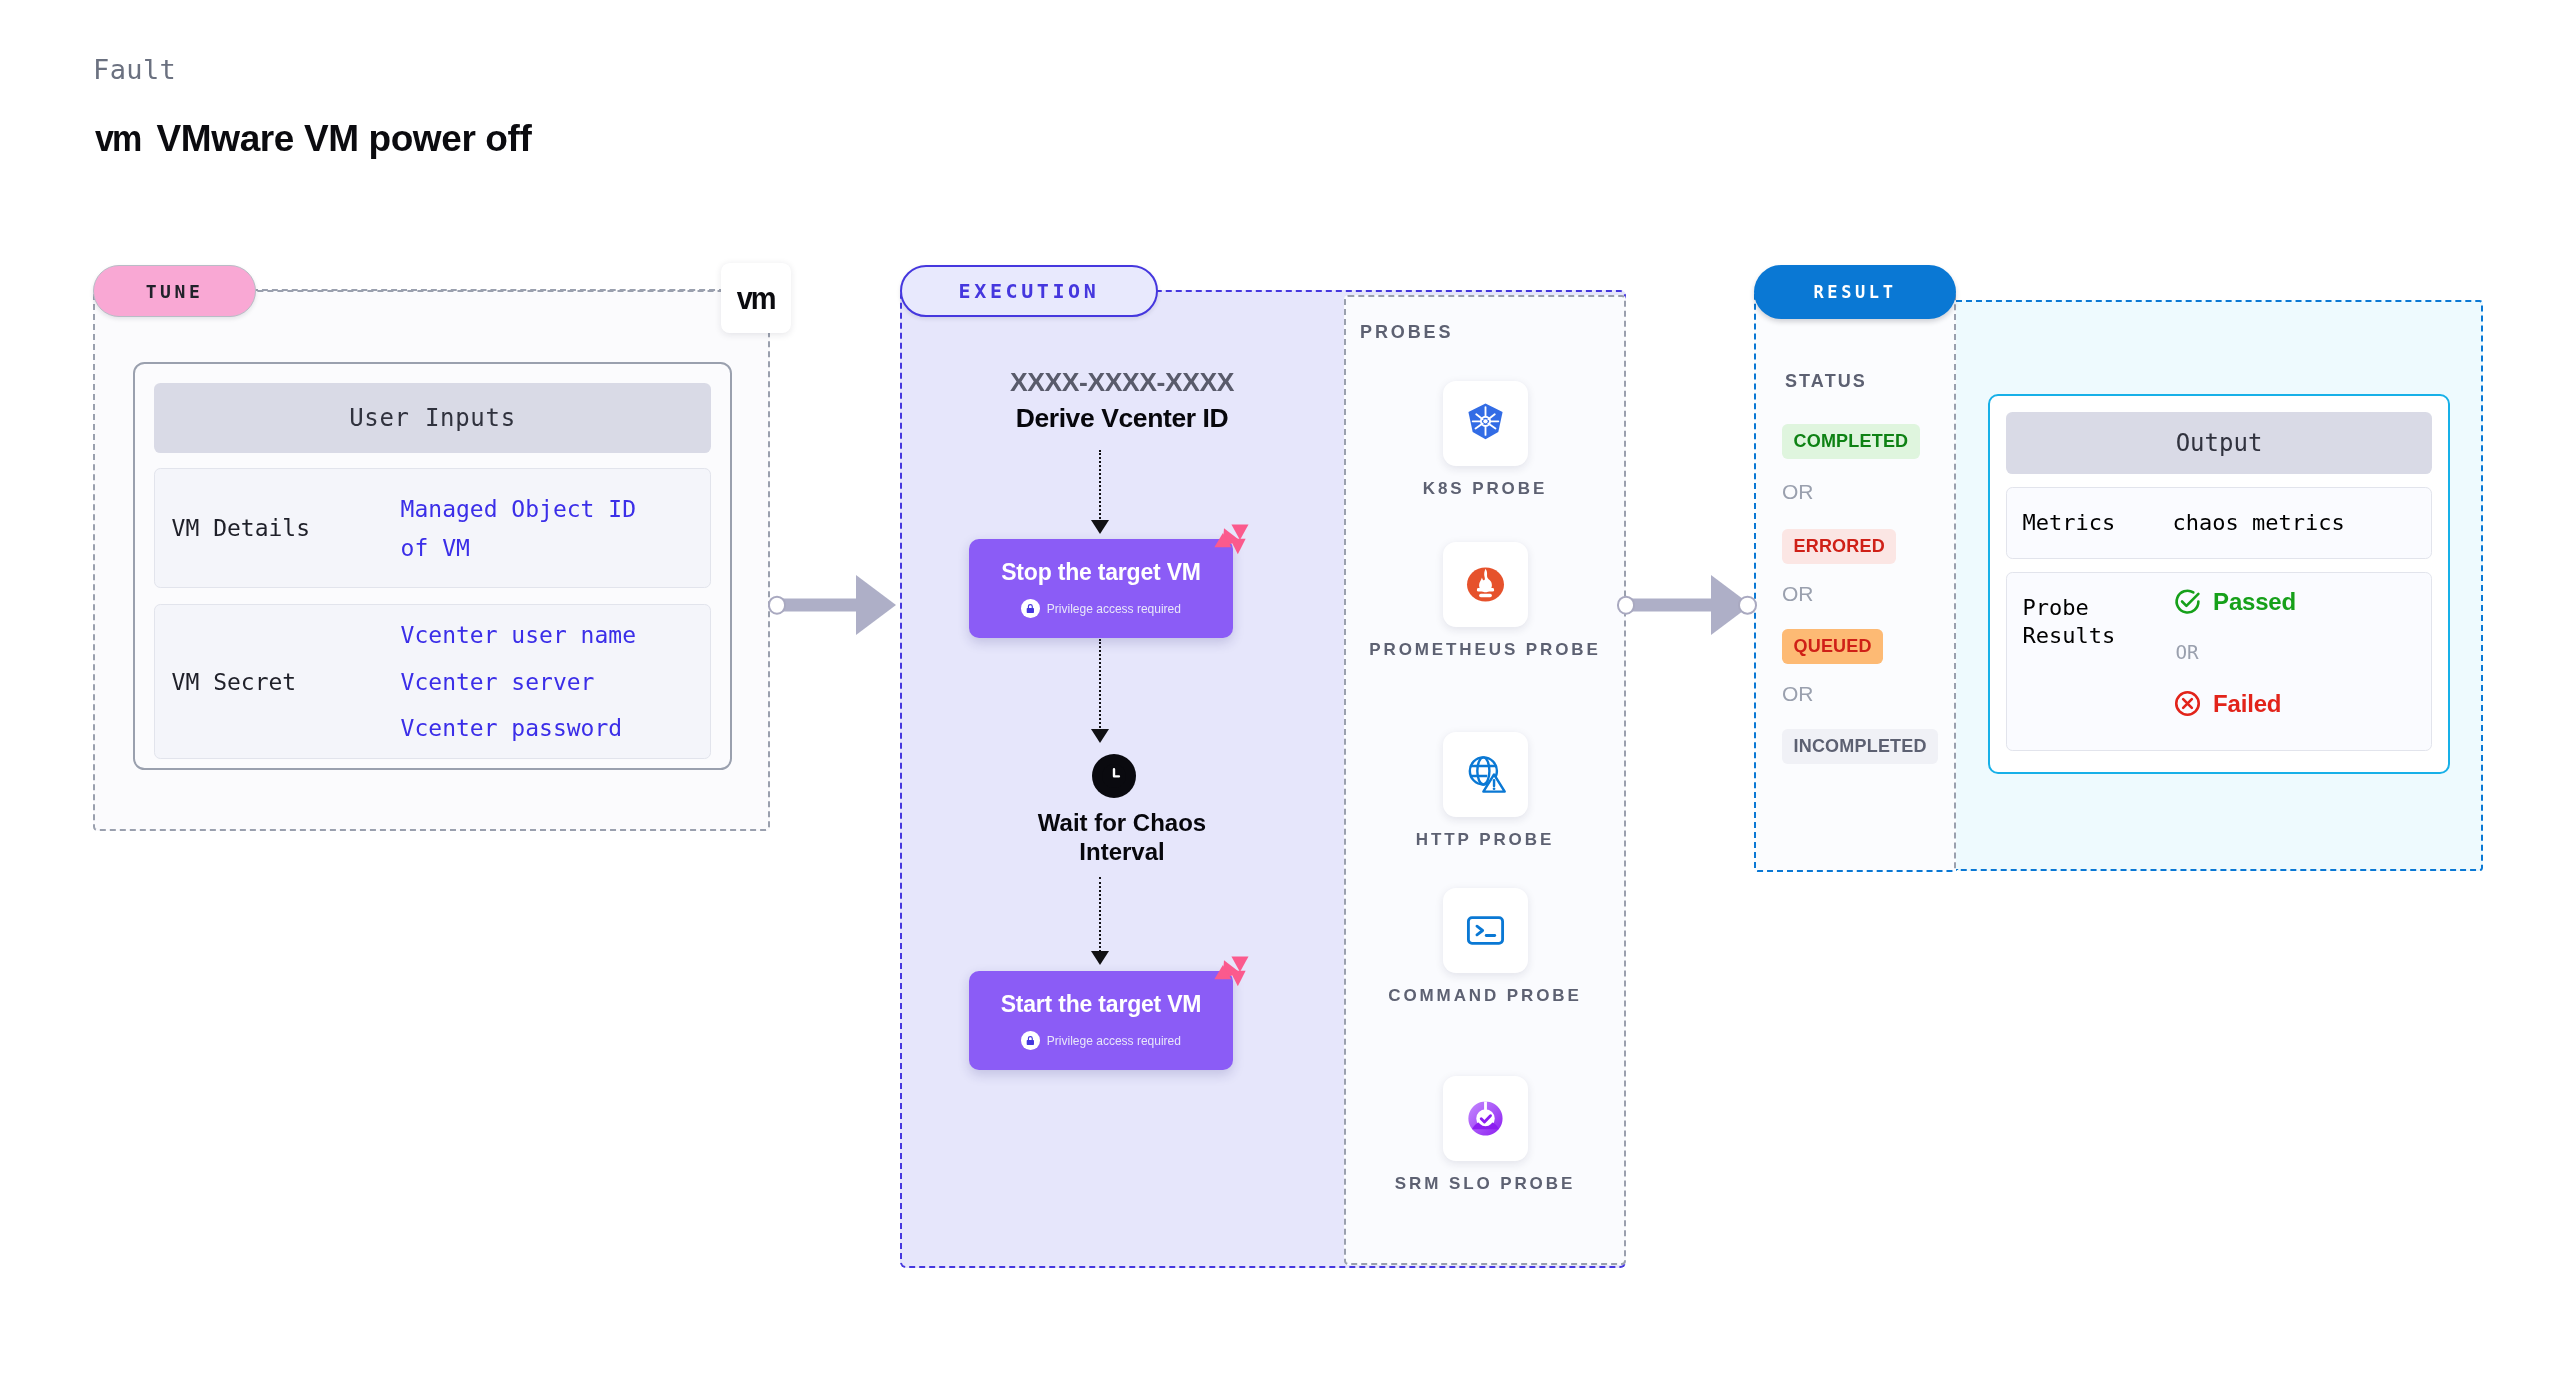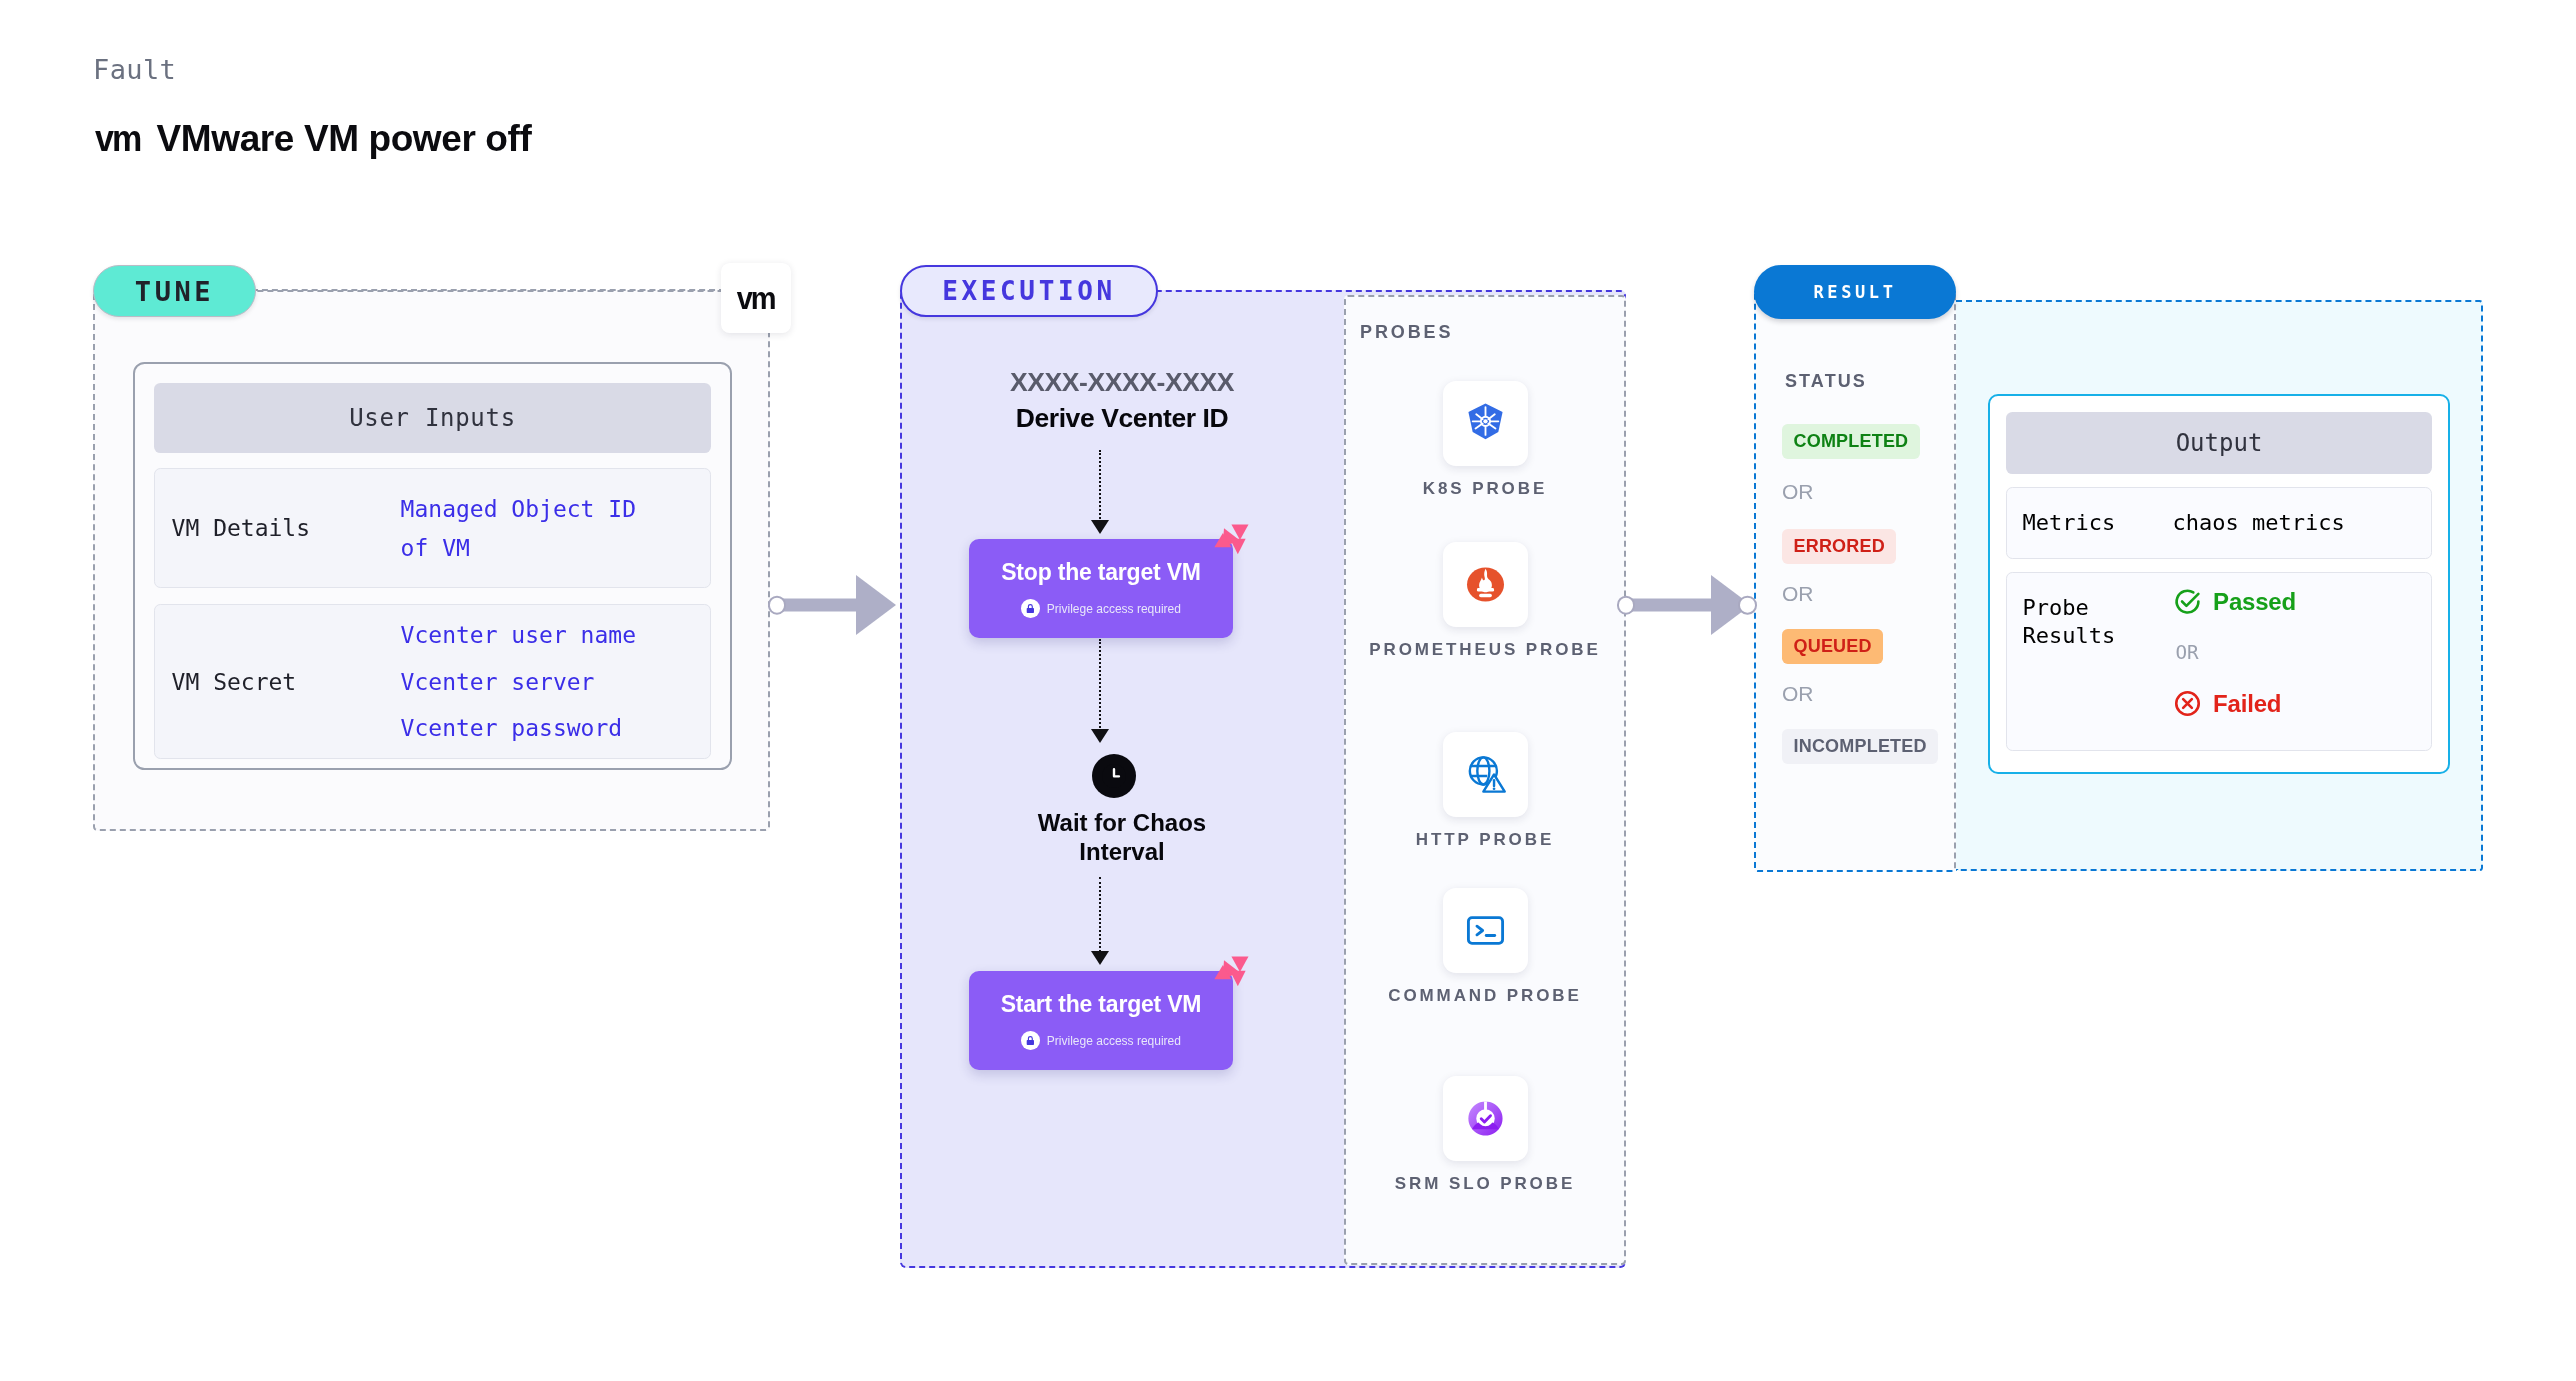--- a/index.html
+++ b/index.html
@@ -28,27 +28,27 @@
   
   .pill {
     position: absolute; z-index: 6;
     display: flex; align-items: center; justify-content: center;
     border-radius: 716px;
     font-family: "DejaVu Sans Mono", monospace;
     font-weight: 700; letter-spacing: 3.6px;
   }
   .pill-tune {
     left: 93px; top: 265px; width: 163px; height: 52px;
-    background: #5eead4; border: 1.4px solid #b9bcc6; color: #20222a;
-    font-size: 27px; box-shadow: 0 2.1px 4.3px rgba(20,20,40,.10);
+    background: #f9a8d4; border: 1.4px solid #b9bcc6; color: #20222a;
+    font-size: 18px; box-shadow: 0 2.1px 4.3px rgba(20,20,40,.10);
   }
   .pill-exec {
     left: 900px; top: 265px; width: 258px; height: 52px;
     background: #e8e9fd; border: 2.1px solid #4537de; color: #4537de;
-    font-size: 26px; box-shadow: 0 2.1px 4.3px rgba(20,20,40,.10);
+    font-size: 20px; box-shadow: 0 2.1px 4.3px rgba(20,20,40,.10);
   }
   .pill-result {
     left: 1754px; top: 265px; width: 202px; height: 54px;
     background: #0a78d4; color: #ffffff; border: none;
     font-size: 17px; box-shadow: 0 2.9px 5.7px rgba(20,20,40,.18);
   }
 
   
   .tune-panel {
     position: absolute; left: 93px; top: 290px;

